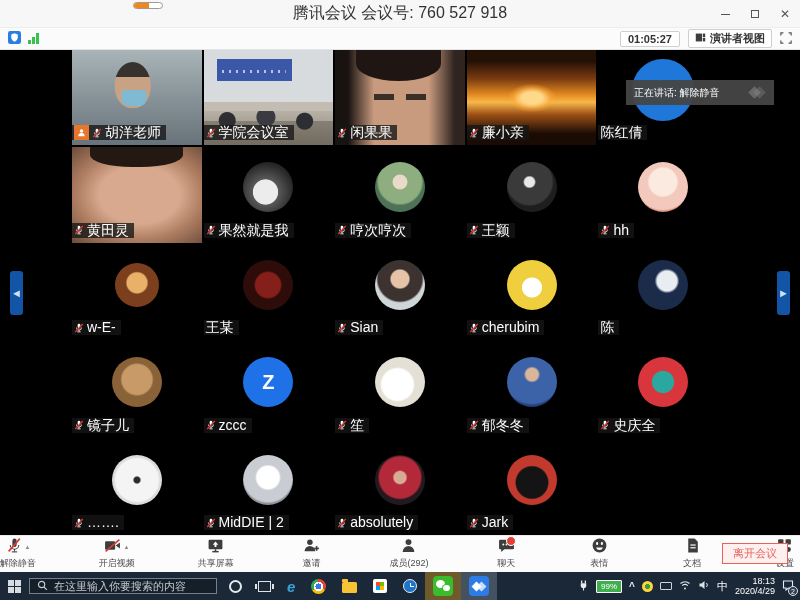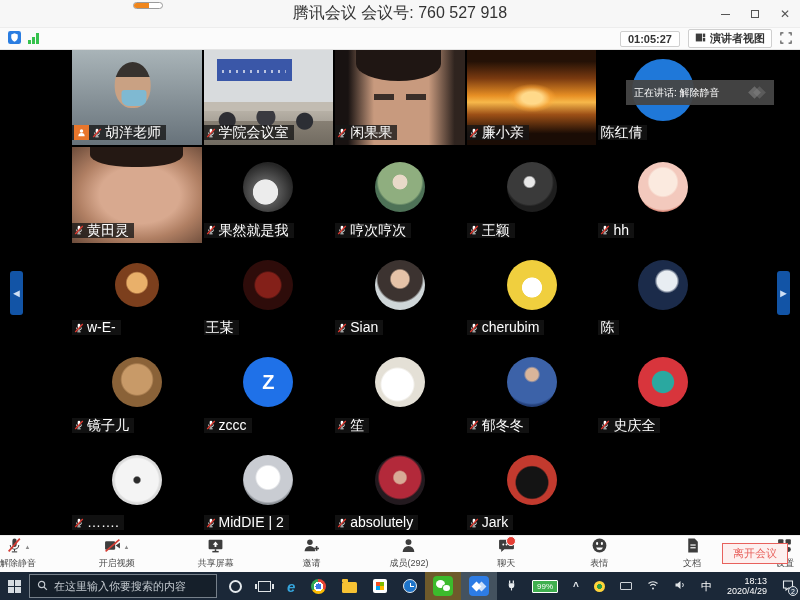--- a/index.html
+++ b/index.html
@@ -68,21 +68,21 @@
   .titem .iconrow{display:flex;align-items:center;gap:2px;height:17px;}
   .caret{font-size:6px;color:#8a8a8a;line-height:6px;}
   .badge-dot{position:absolute;top:-3px;right:-1px;width:10px;height:10px;border-radius:50%;background:#e63f35;border:1px solid #fff;}
   .leavebtn{position:absolute;right:12px;top:7px;border:1px solid #e8615c;color:#e8615c;background:#fdf0ef;font-size:11px;padding:2px 10px;border-radius:0;}
 
   
   .taskbar{height:28px;background:#1b2838;display:flex;align-items:center;color:#e8ecef;}
   .tbbtn{height:28px;display:flex;align-items:center;justify-content:center;padding:0 8px;}
   .startico{display:grid;grid-template-columns:6px 6px;grid-template-rows:6px 6px;gap:1px;}
   .startico i{background:#d6dce1;display:block;}
-  .searchbox{width:188px;height:24px;background:#151f2a;border:1px solid #76808a;display:flex;align-items:center;gap:6px;padding:0 7px;margin-right:4px;}
+  .searchbox{width:188px;height:16px;background:#151f2a;border:1px solid #76808a;display:flex;align-items:center;gap:6px;padding:0 7px;margin-right:4px;}
   .searchbox .ph{font-size:11px;color:#c3c9cf;white-space:nowrap;}
   .cortana{width:13px;height:13px;border-radius:50%;border:2px solid #e4e9ed;}
   .taskview{width:13px;height:11px;border:1.5px solid #dfe3e6;position:relative;}
   .taskview::before,.taskview::after{content:"";position:absolute;top:2px;width:2px;height:5px;background:#dfe3e6;}
   .taskview::before{left:-4px;} .taskview::after{right:-4px;}
   .ie{font-size:15px;font-weight:bold;font-style:italic;color:#35a6dd;}
   .chrome{width:15px;height:15px;border-radius:50%;background:radial-gradient(circle,#3b78e7 0 3px,#fff 3px 4.6px,transparent 4.6px),conic-gradient(#ea4335 0 33%,#fbbc05 33% 66%,#34a853 66% 100%);}
   .folder{width:15px;height:11px;background:#f7c233;border-radius:1.5px;position:relative;margin-top:2px;}
   .folder::before{content:"";position:absolute;top:-3px;left:0;width:6px;height:3px;background:#f7c233;border-radius:1px 1px 0 0;}
   .store{width:14px;height:14px;background:#fff;border-radius:2px;display:flex;align-items:center;justify-content:center;}
@@ -91,21 +91,21 @@
   .clockico::before{content:"";position:absolute;left:5.6px;top:2.5px;width:1.4px;height:4.5px;background:#fff;}
   .clockico::after{content:"";position:absolute;left:5.6px;top:5.8px;width:3.6px;height:1.4px;background:#fff;}
   .tbbtn.flash{background:#6e5a2b;}
   .tbbtn.active{background:#44525f;}
   .wechat{width:20px;height:20px;border-radius:4px;background:#3cbb2c;position:relative;}
   .wechat::before{content:"";position:absolute;left:3px;top:4px;width:9px;height:8px;border-radius:50%;background:#fff;}
   .wechat::after{content:"";position:absolute;left:10px;top:9px;width:6.5px;height:6px;border-radius:50%;background:#fff;box-shadow:0 0 0 1px #3cbb2c;}
   .tmico{width:20px;height:20px;border-radius:4px;background:#2d7ce5;position:relative;}
   .tmico::before,.tmico::after{content:"";position:absolute;width:7px;height:7px;background:#fff;transform:rotate(45deg);top:6.5px;}
   .tmico::before{left:3.5px;} .tmico::after{left:8.5px;opacity:.75;}
-  .tray{margin-left:auto;display:flex;align-items:center;gap:15px;padding-right:6px;font-size:10px;text-align:right;}
+  .tray{margin-left:auto;display:flex;align-items:center;gap:7px;padding-right:6px;font-size:10px;text-align:right;}
   .batt{display:flex;align-items:center;justify-content:center;width:26px;height:13px;border:1px solid #fff;background:#3faf4e;color:#fff;font-size:8px;border-radius:1px;}
   .chev{font-size:10px;font-weight:bold;color:#e8ecef;}
   .ycirc{width:11px;height:11px;border-radius:50%;background:radial-gradient(circle at 50% 50%,#2f9e44 0 2.5px,#ffd43a 2.5px);}
   .devico{width:12px;height:8px;border:1.3px solid #cfd3d8;border-radius:1px;}
   .ime{font-size:11px;color:#fff;}
   .clockstack{display:flex;flex-direction:column;align-items:flex-end;line-height:10px;font-size:9px;color:#fff;}
   .notifwrap{position:relative;}
   .notifbadge{position:absolute;right:-4px;bottom:-3px;width:10px;height:10px;border-radius:50%;background:#2b3d52;border:1px solid #dfe3e6;color:#fff;font-size:7px;display:flex;align-items:center;justify-content:center;}
 </style>
 </head>

